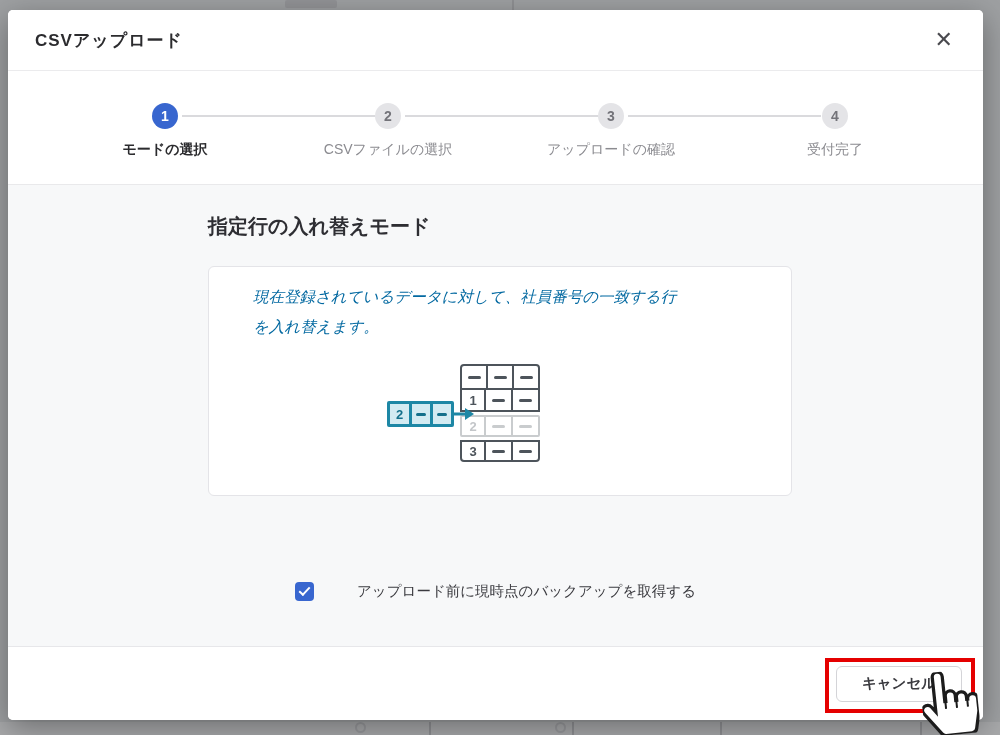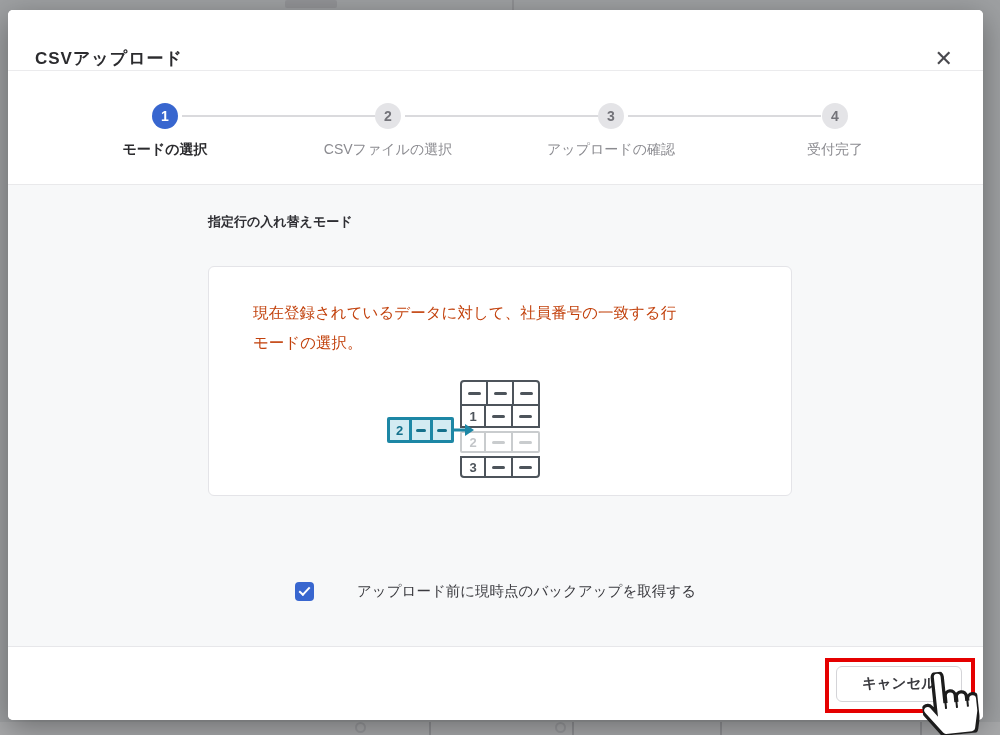--- a/index.html
+++ b/index.html
@@ -17,21 +17,21 @@
   .bg-topmark { position:absolute; top:0; height:8px; width:52px; background:#88898c; border-radius:2px; opacity:.55; }
 
   
   .modal {
     position:absolute; left:8px; top:10px; width:975px; height:710px;
     background:#ffffff; border-radius:5px;
     box-shadow:0 8px 30px rgba(0,0,0,.35);
     overflow:hidden;
   }
   .modal-header {
-    height:61px; display:flex; align-items:flex-end;
+    height:61px; display:flex; align-items:center;
     padding:0 30px 0 27px; background:#fff; border-bottom:1px solid #ebebed;
   }
   .modal-title { font-size:17px; font-weight:bold; color:#2b2b2e; letter-spacing:1px; }
   .modal-close {
     margin-left:auto; font-size:22px; line-height:1; color:#4a4a4f;
     background:none; border:none; cursor:pointer; font-family:"DejaVu Sans",sans-serif; font-weight:400;
   }
 
   
   .stepper { position:relative; height:114px; background:#fff; border-bottom:1px solid #e9e9eb; }
@@ -44,26 +44,26 @@
   .step-circle.active { background:#3866cf; color:#fff; }
   .step-circle.upcoming { background:#e4e4e7; color:#737379; }
   .step-label {
     position:absolute; top:70px; transform:translateX(-50%);
     font-size:14px; color:#8b8b90; white-space:nowrap;
   }
   .step-label.active { color:#2b2b2e; font-weight:bold; }
 
   
   .modal-body { position:relative; height:461px; background:#f7f8f9; }
-  .body-heading { position:absolute; left:200px; top:28px; font-size:13px; font-weight:bold; color:#2e2e33; }
+  .body-heading { position:absolute; left:200px; top:28px; font-size:20px; font-weight:bold; color:#2e2e33; }
   .mode-card {
     position:absolute; left:200px; top:81px; width:584px; height:230px;
     background:#fff; border:1px solid #e4e4e8; border-radius:6px;
   }
-  .mode-desc { width:494px; margin:31px auto 0; font-size:15.5px; line-height:30px; color:#c2410c; }
+  .mode-desc { width:494px; margin:15px auto 0; font-size:15.5px; line-height:30px; color:#0369a1;font-style:italic; }
 
   
   .illus { position:relative; width:80px; margin:22px auto 0; height:96px; }
   .mt-block { border:2px solid #4d545b; border-radius:4px 4px 0 0; background:#fff; }
   .mt-row { display:flex; height:22px; }
   .mt-row + .mt-row { border-top:2px solid #4d545b; }
   .mt-cell { flex:1; display:flex; align-items:center; justify-content:center;
     font-size:13px; font-weight:bold; color:#4d545b; }
   .mt-cell + .mt-cell { border-left:2px solid #4d545b; }
   .mt-cell.num { flex:0 0 22px; }
@@ -173,21 +173,21 @@
     <span class="step-label" style="left:603px">アップロードの確認</span>
     <span class="step-label" style="left:827px">受付完了</span>
   </div>
 
   <div class="modal-body">
     <div class="body-heading">指定行の入れ替えモード</div>
 
     <div class="mode-card">
       <div class="mode-desc">
         <span>現在登録されているデータに対して、社員番号の一致する行</span><br>
-        <span>モードの選択。</span>
+        <span>を入れ替えます。</span>
       </div>
 
       <div class="illus">
 
         <div class="mt-block">
           <div class="mt-row">
             <span class="mt-cell">
                 <span class="dash"></span>
               </span>
             <span class="mt-cell">

